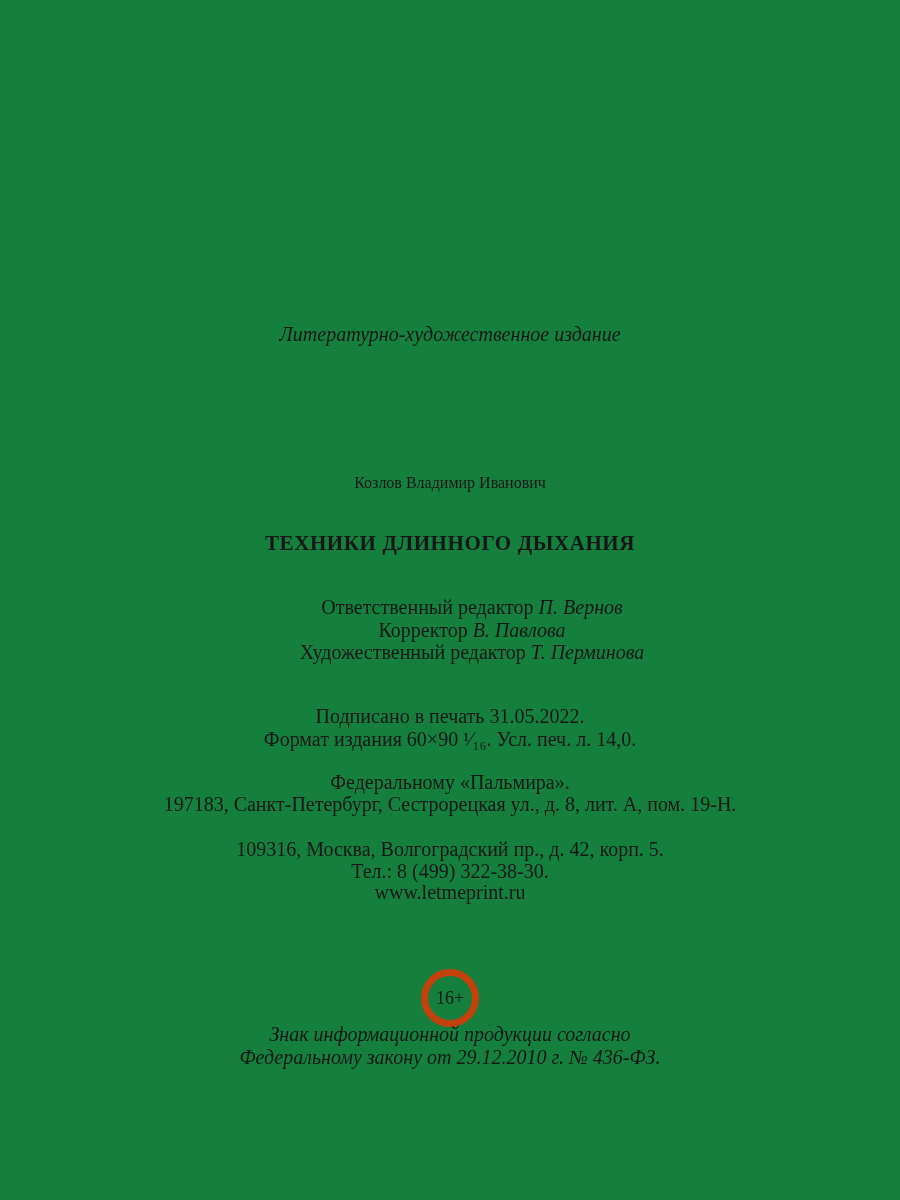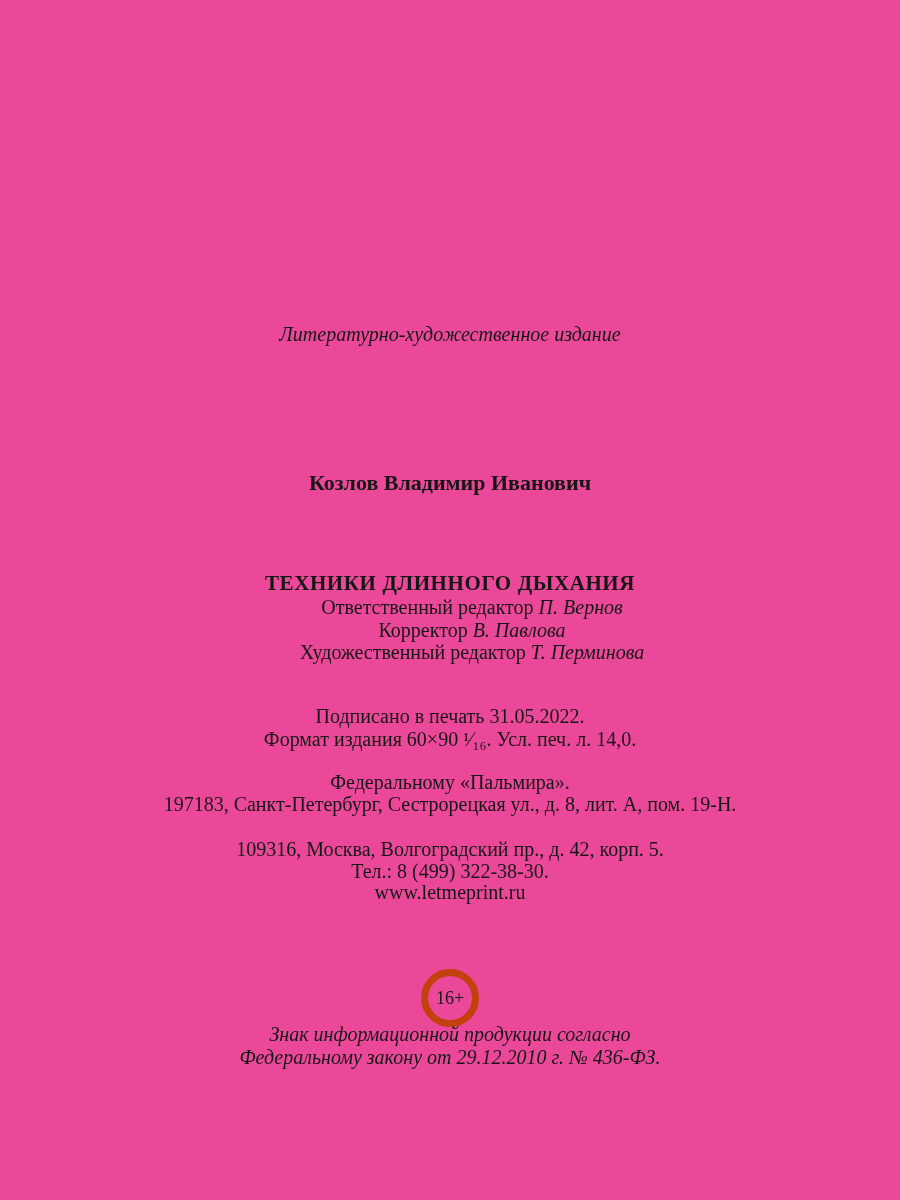--- a/index.html
+++ b/index.html
@@ -11,48 +11,47 @@
     height: 1200px;
     background: #ffffff;
     font-family: "Liberation Serif", "DejaVu Serif", serif;
     color: #161616;
     overflow: hidden;
   }
   .page {
     position: relative;
     width: 900px;
     height: 1200px;
-    background: #ec4899;
+    background: #15803d;
   }
   .line-block {
     position: absolute;
     left: 0;
     right: 0;
     text-align: center;
     white-space: nowrap;
   }
   .edition-type {
     top: 322px;
     font-style: italic;
     font-size: 20px;
     line-height: 24px;
   }
   .author {
     top: 470px;
-    font-size: 22px;
-    font-weight: bold;
+    font-size: 16px;
+    font-weight: normal;
     line-height: 26px;
   }
   .book-title {
     top: 531px;
     font-size: 21px;
     font-weight: bold;
     letter-spacing: 0.6px;
     line-height: 25px;
-    margin-top: 40px;
   }
   .credits {
     top: 596px;
     font-size: 20px;
     line-height: 22.5px;
     padding-left: 44px;
   }
   .credits .it {
     font-style: italic;
   }

